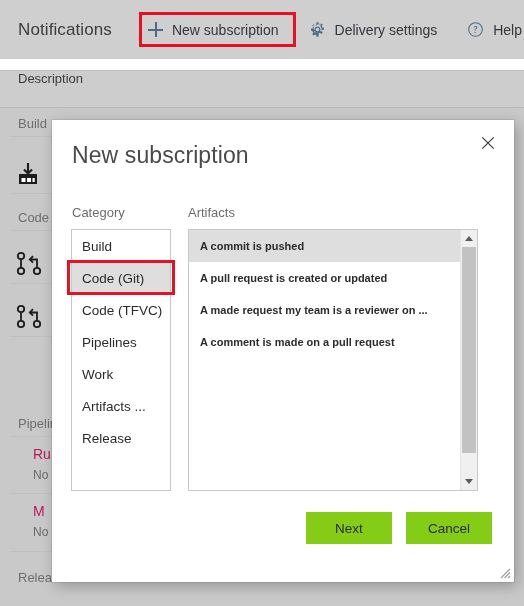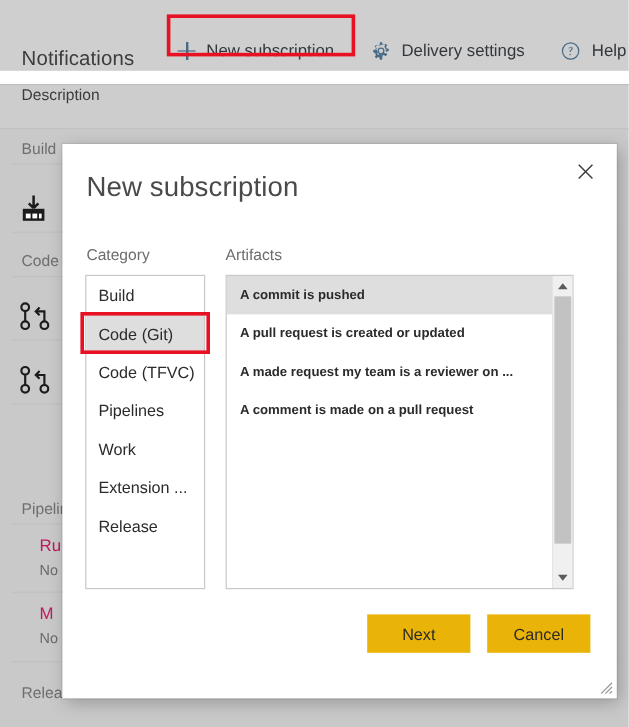--- a/index.html
+++ b/index.html
@@ -10,21 +10,21 @@
     background: #ffffff;
   }
   #root { position: relative; width: 524px; height: 606px; }
 
   
   .bg-page { position: absolute; inset: 0; background: #ffffff; }
 
   .bg-toolbar {
     position: absolute; left: 0; top: 0; width: 524px; height: 59px;
     background: #cfcfcf;
-    display: flex; align-items: flex-end;
+    display: flex; align-items: center;
   }
   .bg-toolbar-title {
     font-size: 17px; color: #3d3d3d; font-weight: 400;
     margin-left: 18px; letter-spacing: .1px;
   }
   .tb-sep { width: 1px; height: 26px; background: #b4b4b4; margin: 0 14px 0 18px; }
   .tb-item {
     display: flex; align-items: center; gap: 9px;
     font-size: 14px; color: #32373c; height: 34px; padding: 0 4px;
   }
@@ -137,21 +137,21 @@
   .arrow-up, .arrow-down {
     width: 0; height: 0; border-left: 4px solid transparent; border-right: 4px solid transparent;
   }
   .arrow-up { border-bottom: 5px solid #5a5a5a; }
   .arrow-down { border-top: 5px solid #5a5a5a; }
 
   
   .dlg-footer { position: absolute; right: 22px; bottom: 38px; display: flex; gap: 14px; }
   .dlg-btn {
     min-width: 86px; height: 32px; padding: 0 14px;
-    background: #eab308; border: none; color: #2b2b2b;
+    background: #84cc16; border: none; color: #2b2b2b;
     font-size: 13.5px; font-family: "Liberation Sans", sans-serif; cursor: pointer;
   }
 
   .resize-grip { position: absolute; right: 3px; bottom: 3px; width: 13px; height: 13px; cursor: nwse-resize; }
 </style>
 </head>
 <body>
 
 <div id="root">
 
@@ -259,21 +259,21 @@
 
       <div class="panel-label label-category">Category</div>
       <div class="panel-label label-template">Artifacts</div>
 
       <div class="cat-box">
         <div class="cat-item">Build</div>
         <div class="cat-item selected">Code (Git)</div>
         <div class="cat-item">Code (TFVC)</div>
         <div class="cat-item">Pipelines</div>
         <div class="cat-item">Work</div>
-        <div class="cat-item">Extension ...</div>
+        <div class="cat-item">Artifacts ...</div>
         <div class="cat-item">Release</div>
       </div>
 
       <div class="annot-codegit"></div>
 
       <div class="tpl-box">
         <div class="tpl-list">
           <div class="tpl-item selected">A commit is pushed</div>
           <div class="tpl-item">A pull request is created or updated</div>
           <div class="tpl-item">A made request my team is a reviewer on ...</div>

